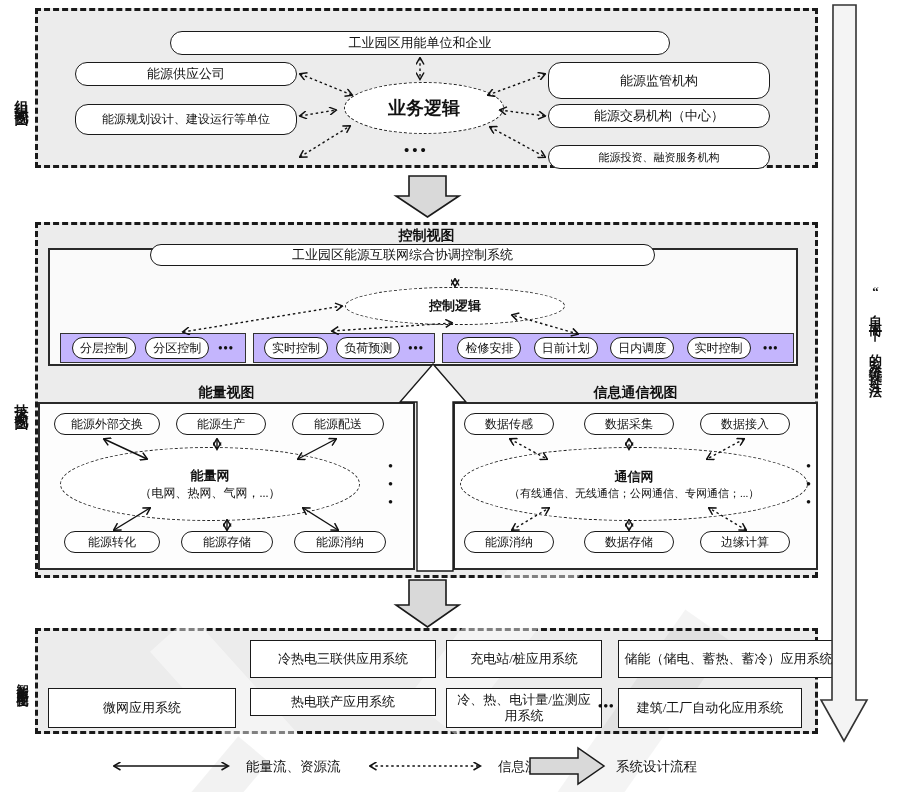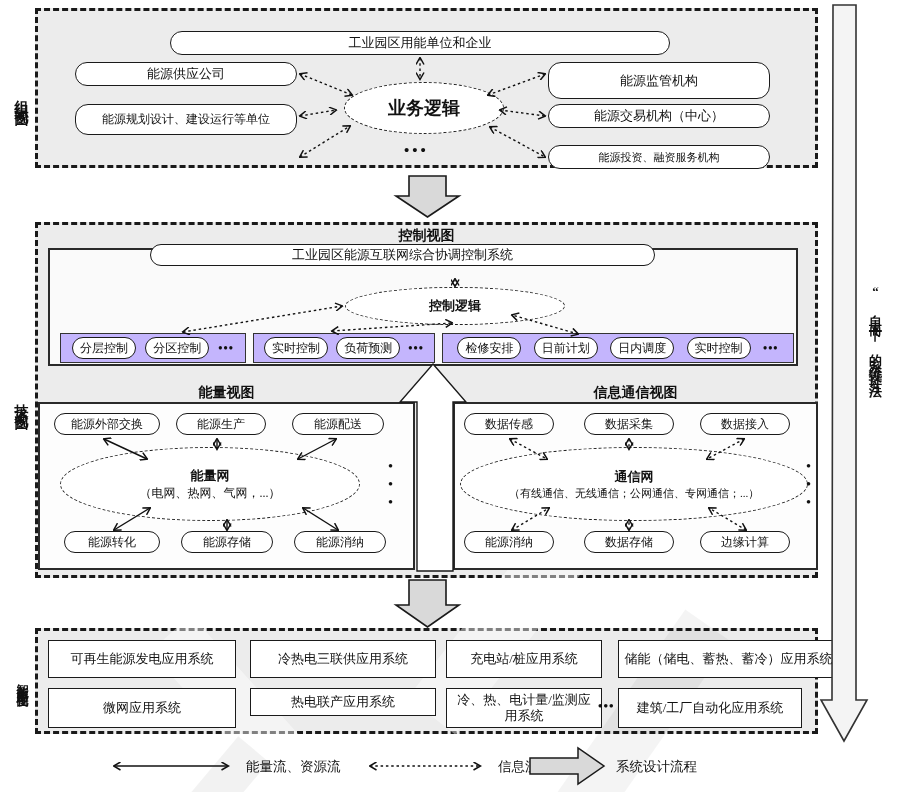--- a/index.html
+++ b/index.html
@@ -104,21 +104,20 @@
   <div class="stad" style="left:700px;top:413px;width:90px;height:22px;font-size:12px">数据接入</div>
   <div class="ell" style="left:460px;top:447px;width:348px;height:74px">
     <div style="font-size:13px;font-weight:bold">通信网</div>
     <div style="font-size:11px">（有线通信、无线通信；公网通信、专网通信；...）</div>
   </div>
   <div class="dots-v" style="left:800px;top:458px">•••</div>
   <div class="stad" style="left:464px;top:531px;width:90px;height:22px;font-size:12px">能源消纳</div>
   <div class="stad" style="left:584px;top:531px;width:90px;height:22px;font-size:12px">数据存储</div>
   <div class="stad" style="left:700px;top:531px;width:90px;height:22px;font-size:12px">边缘计算</div>
 
-  <div class="rect" style="left:48px;top:640px;width:188px;height:38px">可再生能源发电应用系统</div>
   <div class="rect" style="left:446px;top:640px;width:156px;height:38px">充电站/桩应用系统</div>
   <div class="rect" style="left:250px;top:640px;width:186px;height:38px">冷热电三联供应用系统</div>
   <div class="rect" style="left:618px;top:640px;width:221px;height:38px">储能（储电、蓄热、蓄冷）应用系统</div>
   <div class="rect" style="left:48px;top:688px;width:188px;height:40px">微网应用系统</div>
   <div class="rect" style="left:250px;top:688px;width:186px;height:28px">热电联产应用系统</div>
   <div class="rect" style="left:446px;top:688px;width:156px;height:40px">冷、热、电计量/监测应用系统</div>
   <div class="rect" style="left:618px;top:688px;width:184px;height:40px">建筑/工厂自动化应用系统</div>
   <div class="dots-h" style="left:598px;top:698px;font-size:13px;letter-spacing:1px">•••</div>
 
   <div class="leg-lab" style="left:246px;top:758px">能量流、资源流</div>

